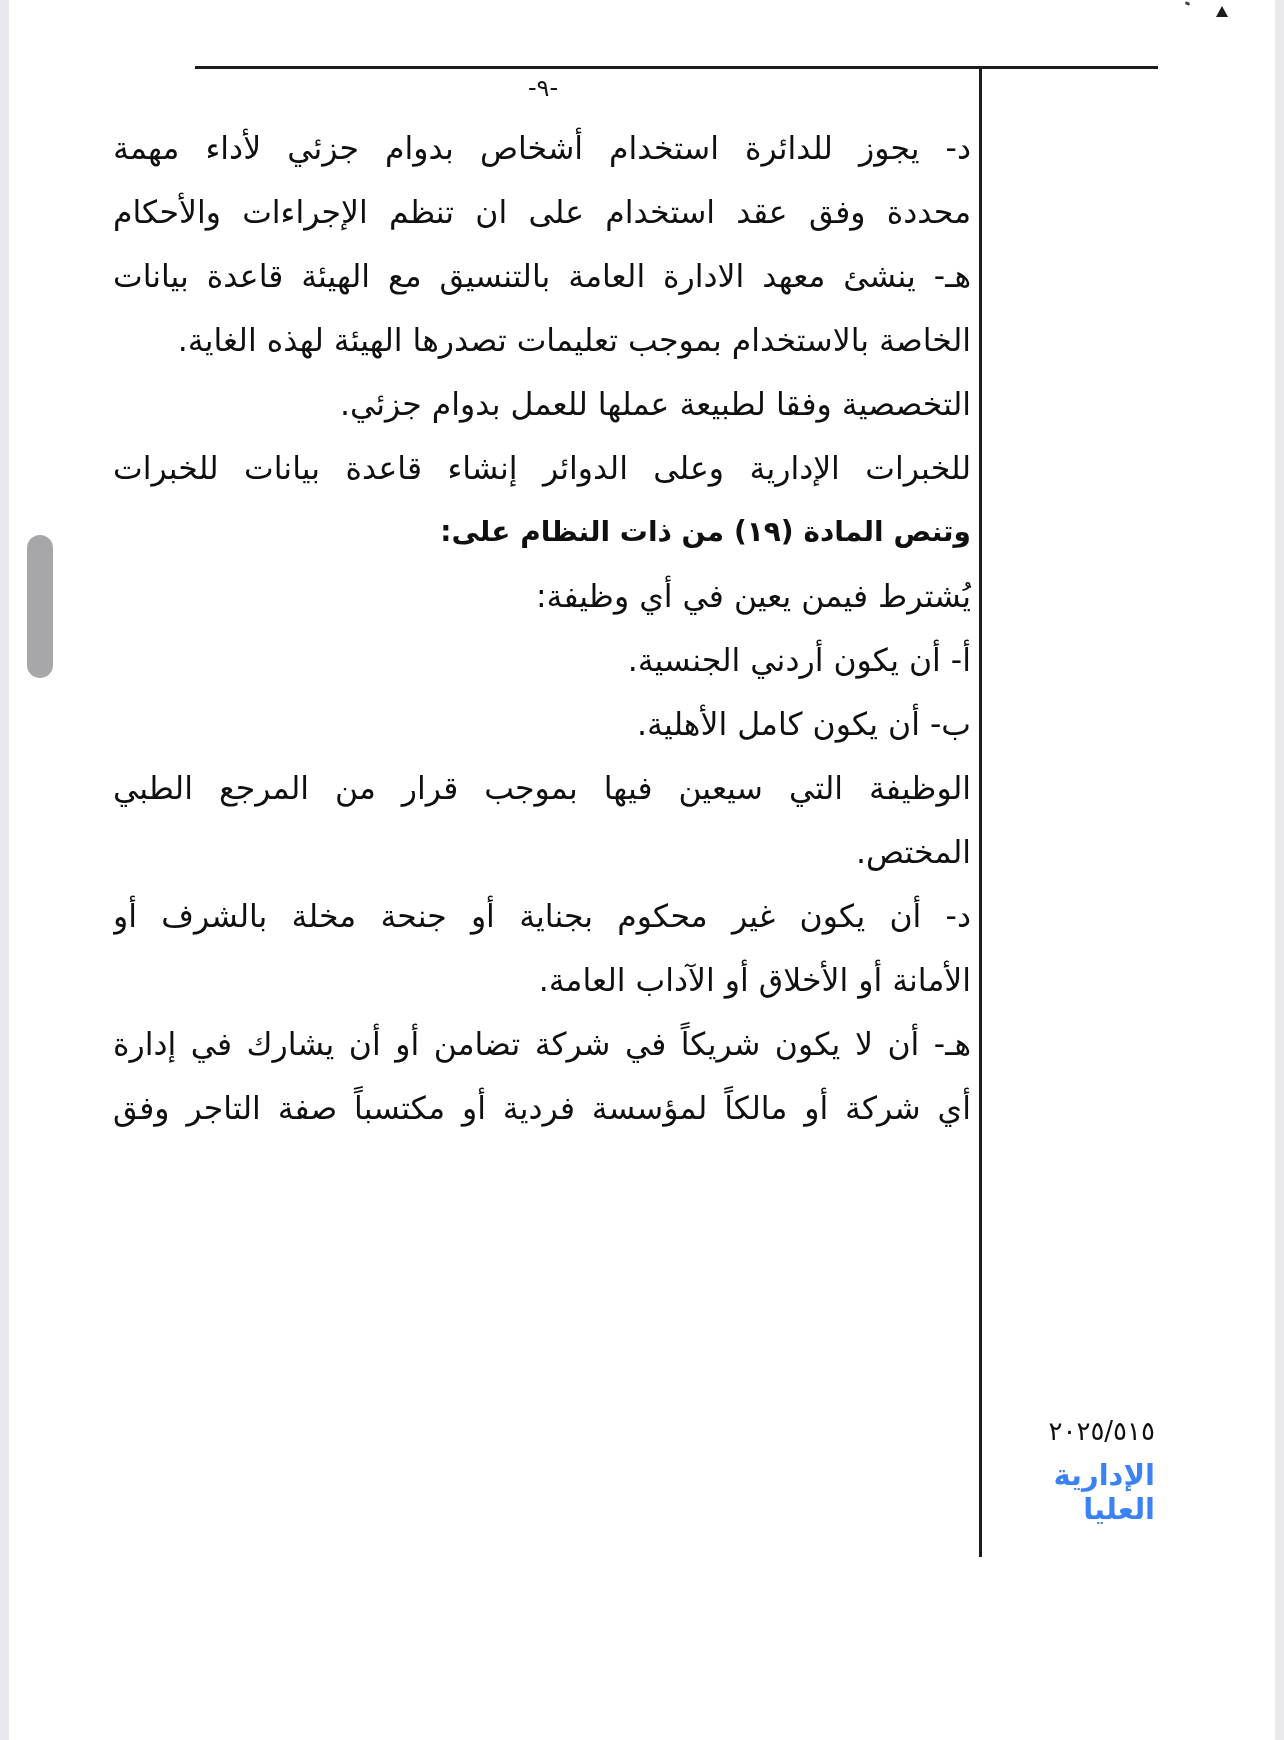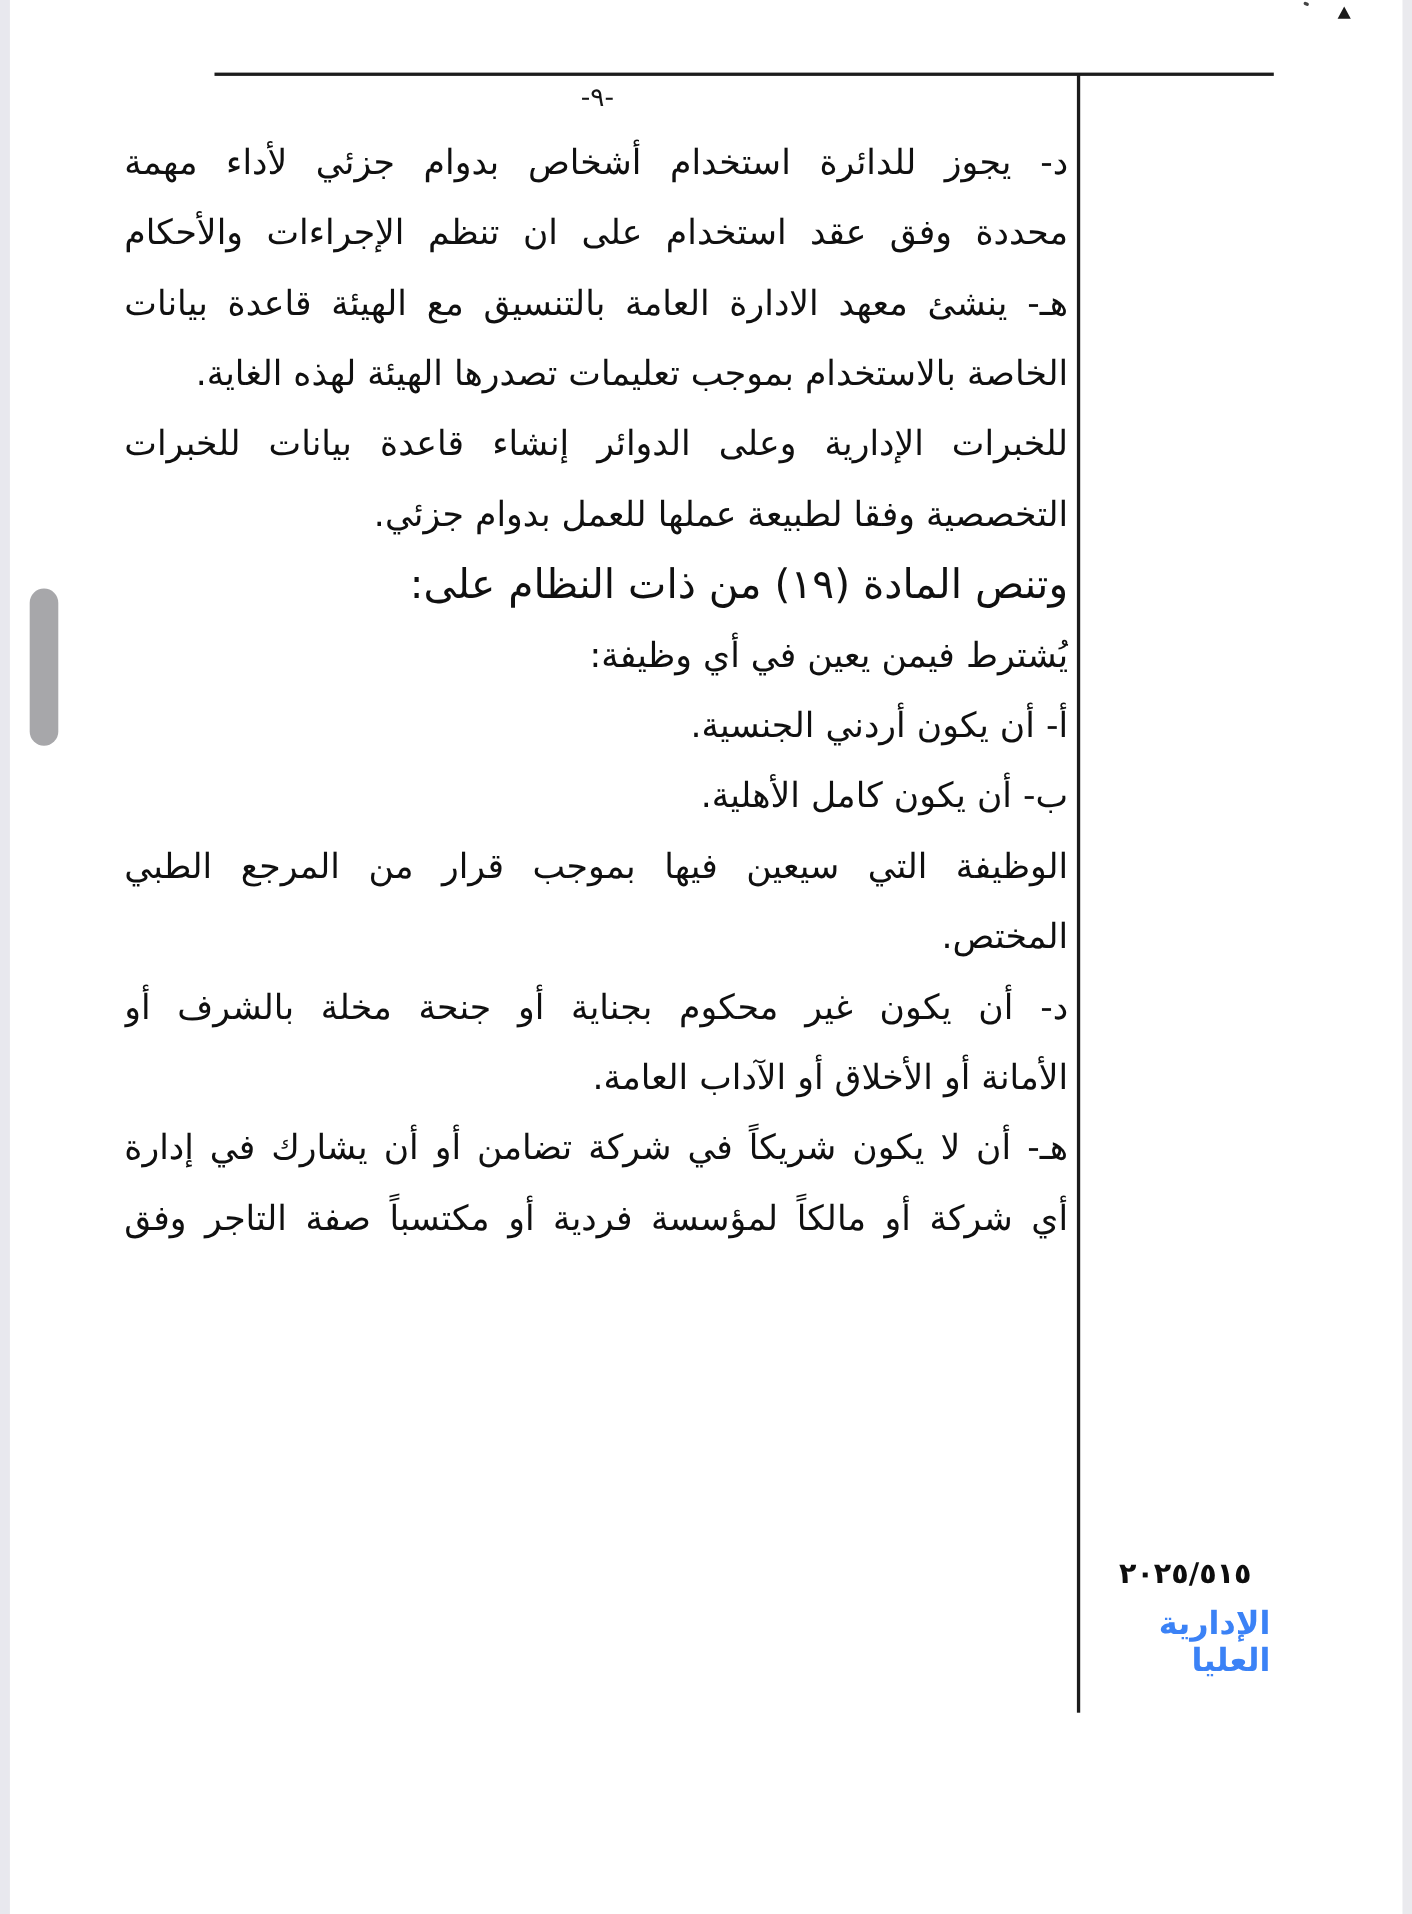--- a/index.html
+++ b/index.html
@@ -59,26 +59,26 @@
   .body-text {
     position:absolute; left:113px; top:116px; width:858px;
     direction:rtl;
     font-size:31.5px; line-height:64px; color:#101010;
   }
   .text-line {
     height:64px; overflow:hidden;
     text-align:justify;
   }
   .text-line.j { text-align-last:justify; }
-  .text-line.bold { font-weight:normal; font-size:37px; }
+  .text-line.bold { font-weight:bold; font-size:28px; }
   
   .case-number {
     position:absolute; left:1000px; top:1416px; width:155px;
-    text-align:center; direction:ltr;
-    font-size:26px; font-weight:bold; color:#0e0e0e;
+    text-align:right; direction:ltr;
+    font-size:26px; font-weight:normal; color:#0e0e0e;
   }
   .court-label {
     position:absolute; left:1000px; top:1458px; width:155px;
     direction:rtl;
     font-size:29px; font-weight:bold; color:#3b82f6;
   }
 </style>
 </head>
 <body>
 
@@ -93,22 +93,22 @@
 
   <div class="rule-h"></div>
   <div class="rule-v"></div>
   <div class="page-num">-٩-</div>
 
   <div class="body-text">
     <div class="text-line j">د- يجوز للدائرة استخدام أشخاص بدوام جزئي لأداء مهمة</div>
     <div class="text-line j">محددة وفق عقد استخدام على ان تنظم الإجراءات والأحكام</div>
     <div class="text-line j">هـ- ينشئ معهد الادارة العامة بالتنسيق مع الهيئة قاعدة بيانات</div>
     <div class="text-line">الخاصة بالاستخدام بموجب تعليمات تصدرها الهيئة لهذه الغاية.</div>
+    <div class="text-line">التخصصية وفقا لطبيعة عملها للعمل بدوام جزئي.</div>
     <div class="text-line j">للخبرات الإدارية وعلى الدوائر إنشاء قاعدة بيانات للخبرات</div>
-    <div class="text-line">التخصصية وفقا لطبيعة عملها للعمل بدوام جزئي.</div>
     <div class="text-line bold">وتنص المادة (١٩) من ذات النظام على:</div>
     <div class="text-line">يُشترط فيمن يعين في أي وظيفة:</div>
     <div class="text-line">أ- أن يكون أردني الجنسية.</div>
     <div class="text-line">ب- أن يكون كامل الأهلية.</div>
     <div class="text-line j">الوظيفة التي سيعين فيها بموجب قرار من المرجع الطبي</div>
     <div class="text-line">المختص.</div>
     <div class="text-line j">د- أن يكون غير محكوم بجناية أو جنحة مخلة بالشرف أو</div>
     <div class="text-line">الأمانة أو الأخلاق أو الآداب العامة.</div>
     <div class="text-line j">هـ- أن لا يكون شريكاً في شركة تضامن أو أن يشارك في إدارة</div>
     <div class="text-line j">أي شركة أو مالكاً لمؤسسة فردية أو مكتسباً صفة التاجر وفق</div>

